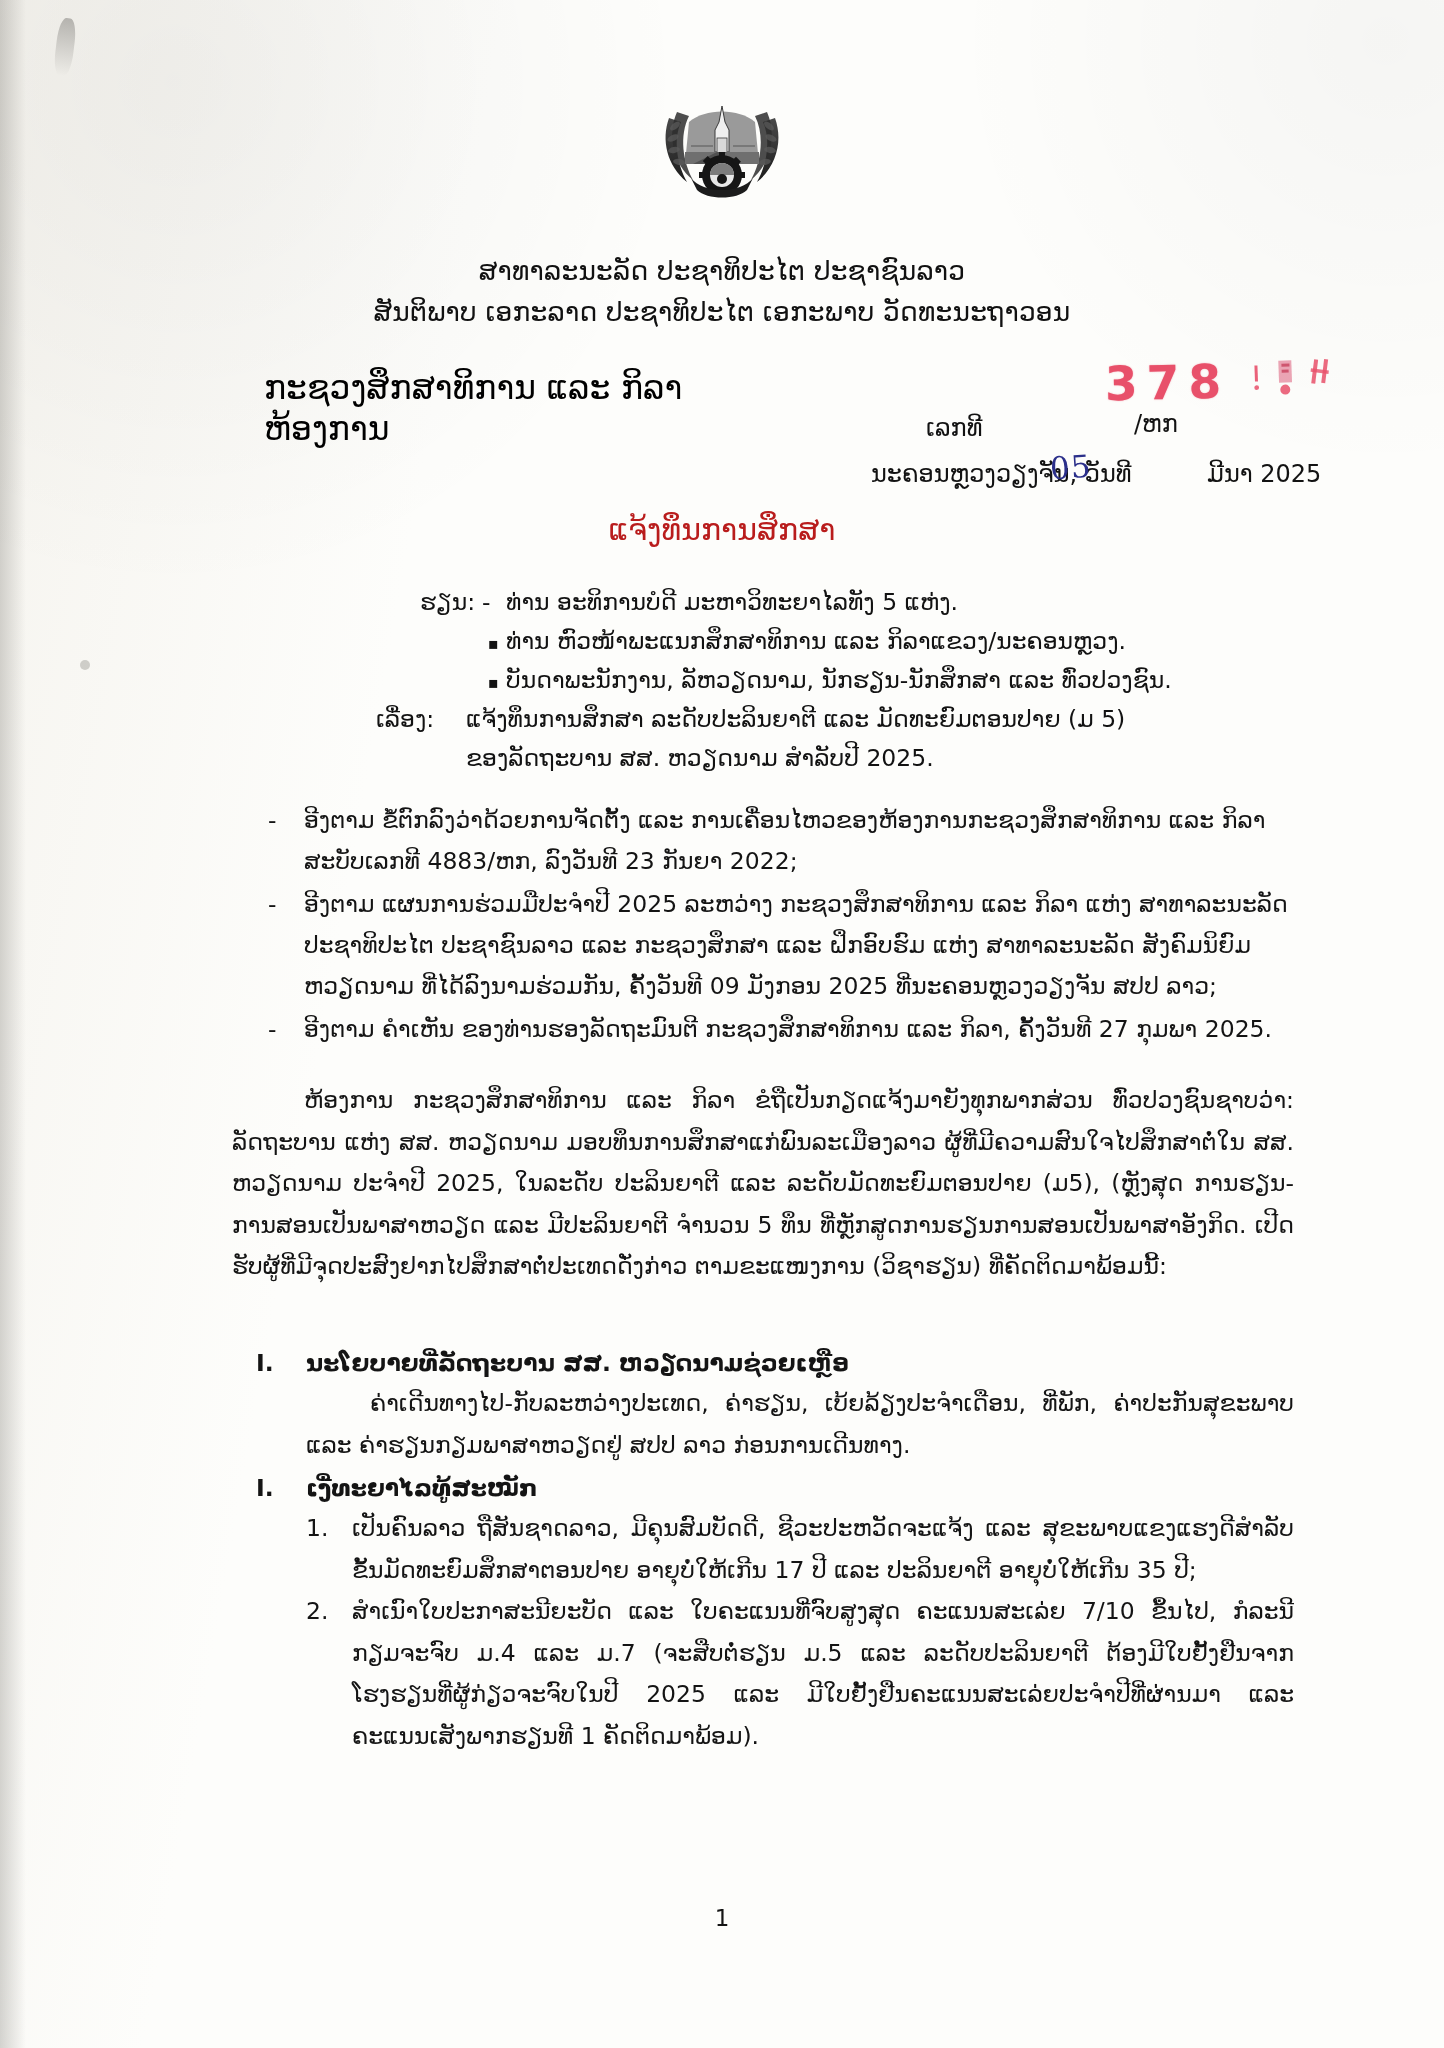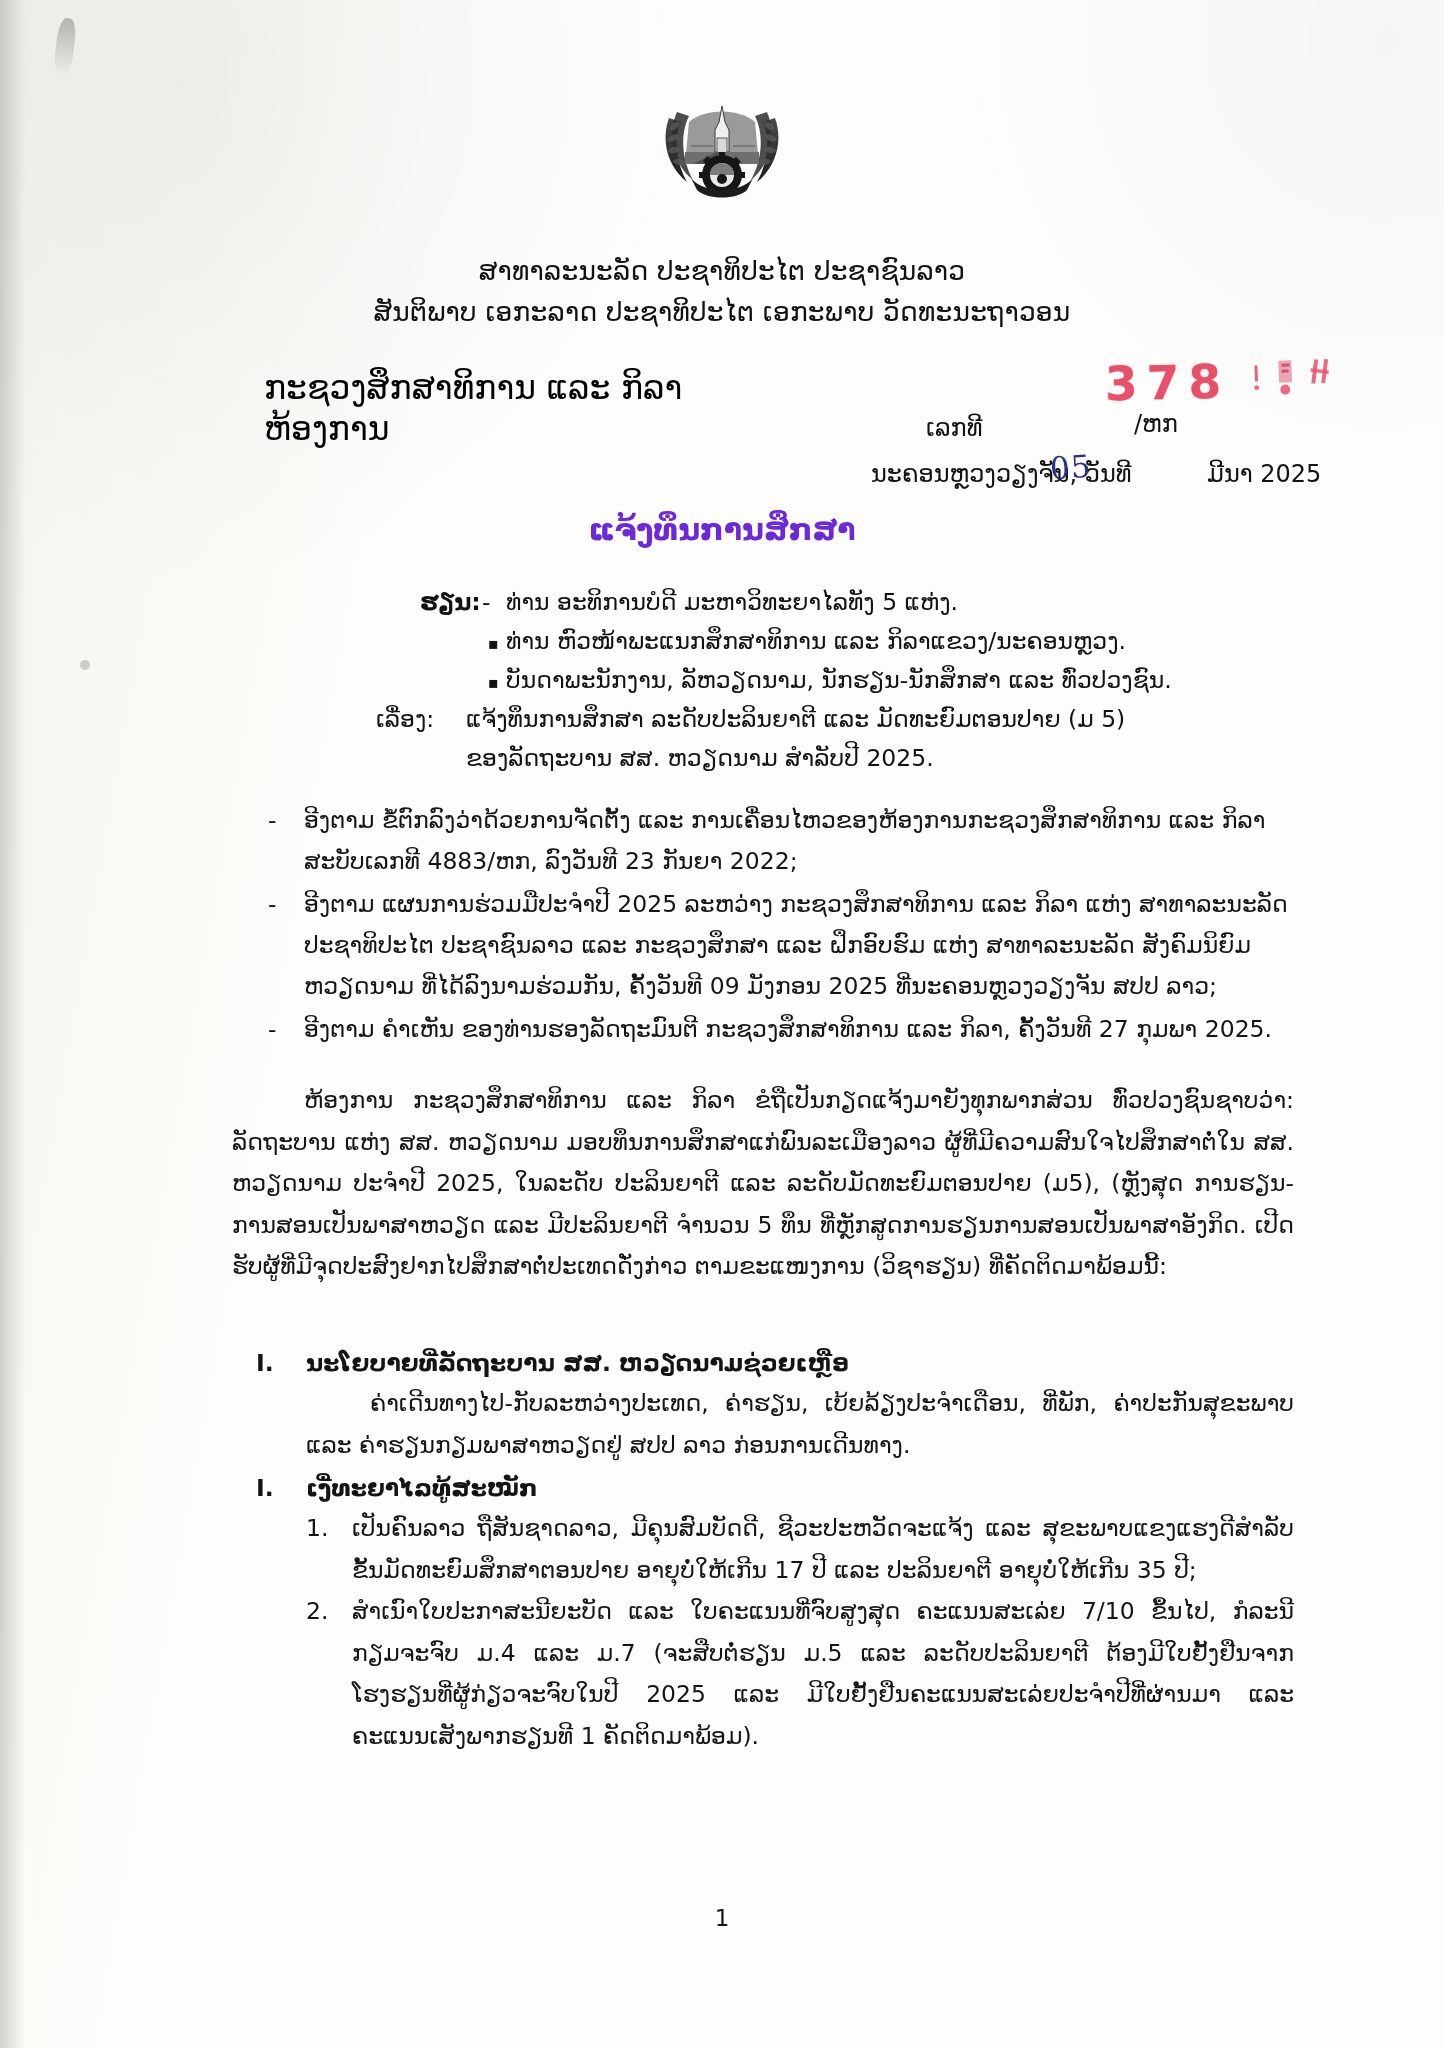--- a/index.html
+++ b/index.html
@@ -101,31 +101,31 @@
     position:absolute;left:1050px;top:449px;
     font-size:31px;color:#2b2f8a;
     font-family:"DejaVu Serif","Liberation Serif",serif;
     transform:rotate(-4deg);
     letter-spacing:1px;
   }
 
   
   .doc-title{
     position:absolute;left:0;right:0;top:512px;
-    text-align:center;font-size:30px;font-weight:bold;color:#6d28d9;
+    text-align:center;font-size:30px;font-weight:normal;color:#b91c1c;
   }
 
   
   .addr{
     position:absolute;left:420px;top:583px;width:900px;
     font-size:23.5px;color:#121212;line-height:39px;
   }
   .addr .row{position:relative;padding-left:86px;}
   .addr .key{
-    position:absolute;left:0;top:0;font-weight:bold;white-space:nowrap;
+    position:absolute;left:0;top:0;font-weight:normal;white-space:nowrap;
   }
   .addr .bullet{
     position:absolute;left:62px;top:0;
   }
   .addr .sub{padding-left:86px;position:relative;}
   .addr .sub .bullet{left:68px;font-size:16px;top:2px;}
   .subject{
     position:absolute;left:420px;top:700px;width:940px;
     font-size:23.5px;color:#121212;line-height:39px;
   }

